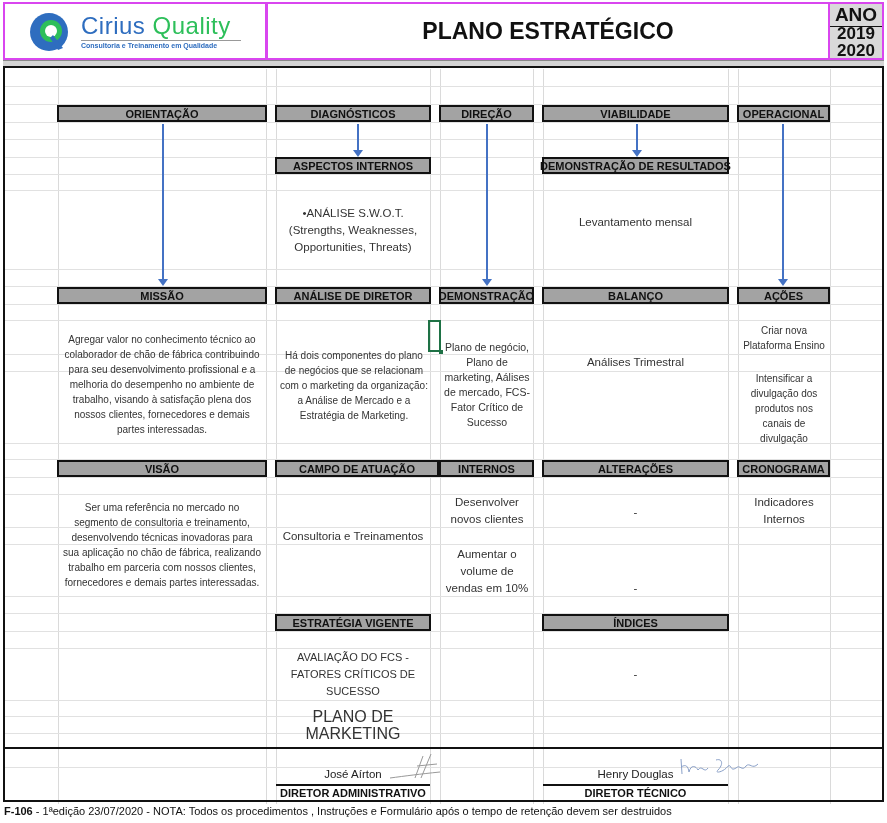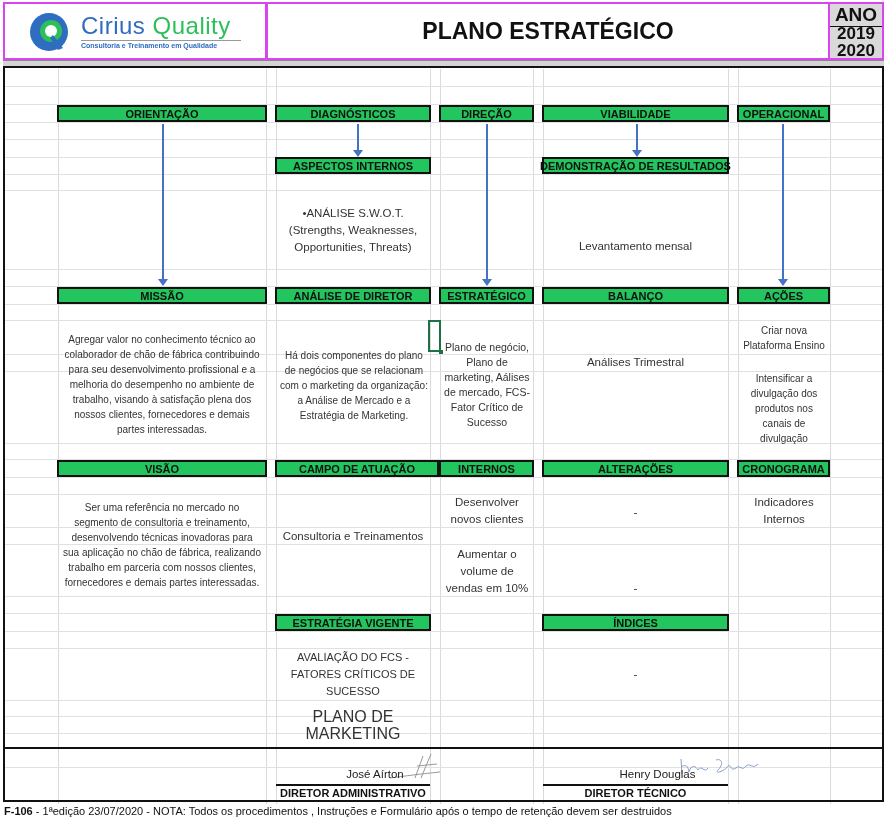--- a/index.html
+++ b/index.html
@@ -10,33 +10,33 @@
   #hdr-logo { left:3px; top:2px; width:264px; height:58px; }
   #hdr-title { left:266px; top:2px; width:564px; height:58px; display:flex; align-items:center; justify-content:center; font-weight:bold; font-size:23px; color:#111;text-align:right; }
   #hdr-year { left:828px; top:2px; width:56px; height:58px; background:#d9d9d9; }
   #hdr-year .y { position:absolute; left:0; width:100%; text-align:center; font-weight:bold; color:#111; }
   #grey-bar { left:3px; top:60px; width:881px; height:8px; background:#d4d4d4; border-bottom:2px solid #111; border-top:1px solid #888; box-sizing:border-box; }
   
   #body-frame { left:3px; top:67px; width:881px; height:682px; border:2px solid #111; border-top:none; box-sizing:border-box; }
   #sig-frame { left:3px; top:747px; width:881px; height:55px; border:2px solid #111; box-sizing:border-box; }
   .vline { position:absolute; width:1px; background:#dadada; }
   .hline { position:absolute; height:1px; background:#e1e1e1; }
-  .hdrbox { position:absolute; height:17px; background:#22c55e; border:2px solid #111; box-sizing:border-box; font-weight:bold; font-size:11px; color:#111; display:flex; align-items:center; justify-content:center; white-space:nowrap; }
+  .hdrbox { position:absolute; height:17px; background:#a3a3a3; border:2px solid #111; box-sizing:border-box; font-weight:bold; font-size:11px; color:#111; display:flex; align-items:center; justify-content:center; white-space:nowrap; }
   .arrow { position:absolute; width:2px; background:#4472c4; }
   .arrow::after { content:""; position:absolute; left:-4px; bottom:-6px; border-left:5px solid transparent; border-right:5px solid transparent; border-top:7px solid #4472c4; }
   .txt { position:absolute; text-align:center; font-size:10px; line-height:15px; color:#333; display:flex; align-items:center; justify-content:center; }
   .txt12 { font-size:11.5px; line-height:17px; }
   .logo-q { position:absolute; left:22px; top:6px; width:44px; height:44px; }
   .logo-name { position:absolute; left:76px; top:8px; font-size:24px; color:#2e6dbf; letter-spacing:0.5px; }
   .logo-name .g { color:#2dbf5a; }
   .logo-line { position:absolute; left:76px; top:36px; width:160px; height:1px; background:#999; }
   .logo-sub { position:absolute; left:76px; top:38px; font-size:7px; font-weight:bold; color:#2e6dbf; white-space:nowrap; }
   .selcell { position:absolute; left:428px; top:320px; width:13px; height:32px; border:2px solid #1e7145; box-sizing:border-box; }
   .selcell::after { content:""; position:absolute; right:-4px; bottom:-4px; width:4px; height:4px; background:#1e7145; }
-  .sig-name { position:absolute; font-size:11.5px; color:#222; text-align:center;margin-left:22px; }
+  .sig-name { position:absolute; font-size:11.5px; color:#222; text-align:center; }
   .sig-line { position:absolute; height:2px; background:#111; }
   .sig-role { position:absolute; font-weight:bold; font-size:11px; text-align:center; color:#111; }
   #footer { left:4px; top:805px; font-size:11px; color:#111; white-space:nowrap; }
   #footer b { font-weight:bold; }
 </style>
 </head>
 <body>
 
 <div id="hdr-logo" class="abs frame">
   <svg class="logo-q" viewBox="0 0 44 44">
@@ -111,25 +111,25 @@
 <div class="arrow" style="left:782px;top:124px;height:156px"></div>
 
 <div class="hdrbox" style="left:275px;top:157px;width:156px">ASPECTOS INTERNOS</div>
 <div class="hdrbox" style="left:542px;top:157px;width:187px">DEMONSTRAÇÃO DE RESULTADOS</div>
 
 <div class="txt txt12" style="left:276px;top:203px;width:154px;height:55px;flex-direction:column">
   <span>•ANÁLISE  S.W.O.T.</span>
   <span>(Strengths, Weaknesses,</span>
   <span>Opportunities, Threats)</span>
 </div>
-<div class="txt txt12" style="left:543px;top:236px;width:185px;height:20px">Levantamento mensal</div>
+<div class="txt txt12" style="left:543px;top:212px;width:185px;height:20px">Levantamento mensal</div>
 
 <div class="hdrbox" style="left:57px;top:287px;width:210px">MISSÃO</div>
 <div class="hdrbox" style="left:275px;top:287px;width:156px">ANÁLISE DE DIRETOR</div>
-<div class="hdrbox" style="left:439px;top:287px;width:95px">ESTRATÉGICO</div>
+<div class="hdrbox" style="left:439px;top:287px;width:95px">DEMONSTRAÇÃO</div>
 <div class="hdrbox" style="left:542px;top:287px;width:187px">BALANÇO</div>
 <div class="hdrbox" style="left:737px;top:287px;width:93px">AÇÕES</div>
 
 <div class="txt" style="left:62px;top:326px;width:200px;height:116px">Agregar valor no conhecimento técnico ao colaborador de chão de fábrica contribuindo para seu desenvolvimento profissional e a melhoria do desempenho no ambiente de trabalho, visando à satisfação plena dos nossos clientes, fornecedores e demais partes interessadas.</div>
 <div class="txt" style="left:279px;top:340px;width:150px;height:90px">Há dois componentes do plano de negócios que se relacionam com o marketing da organização: a Análise de Mercado e a Estratégia de Marketing.</div>
 <div class="selcell"></div>
 <div class="txt" style="left:442px;top:340px;width:90px;height:90px;font-size:10.5px">Plano de negócio, Plano de marketing, Aálises de mercado, FCS-Fator Crítico de Sucesso</div>
 <div class="txt txt12" style="left:543px;top:352px;width:185px;height:20px">Análises Trimestral</div>
 <div class="txt" style="left:739px;top:322px;width:90px;height:32px">Criar nova Plataforma Ensino</div>
 <div class="txt" style="left:741px;top:372px;width:86px;height:72px">Intensificar a divulgação dos produtos nos canais de divulgação</div>

